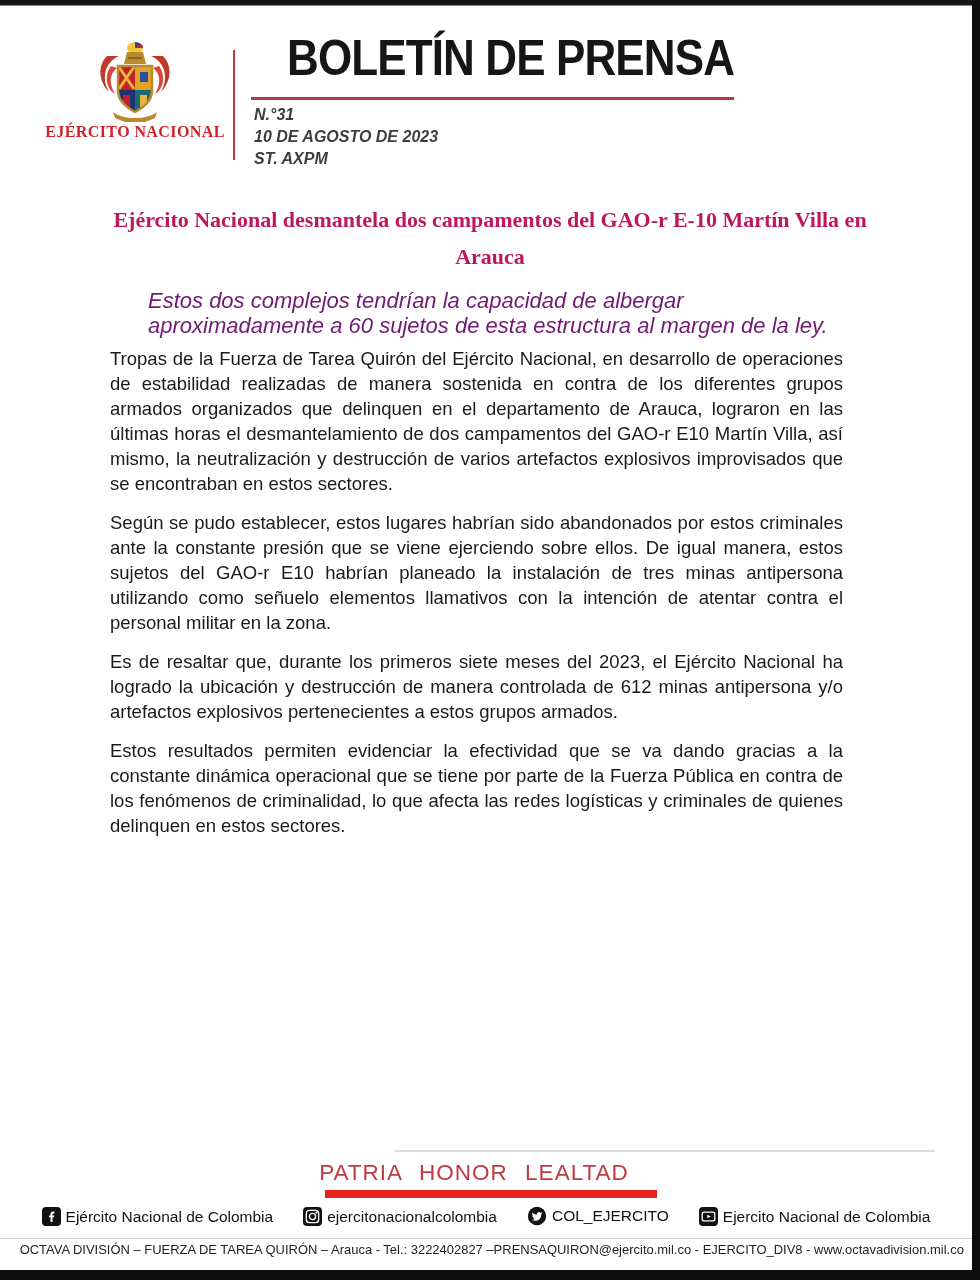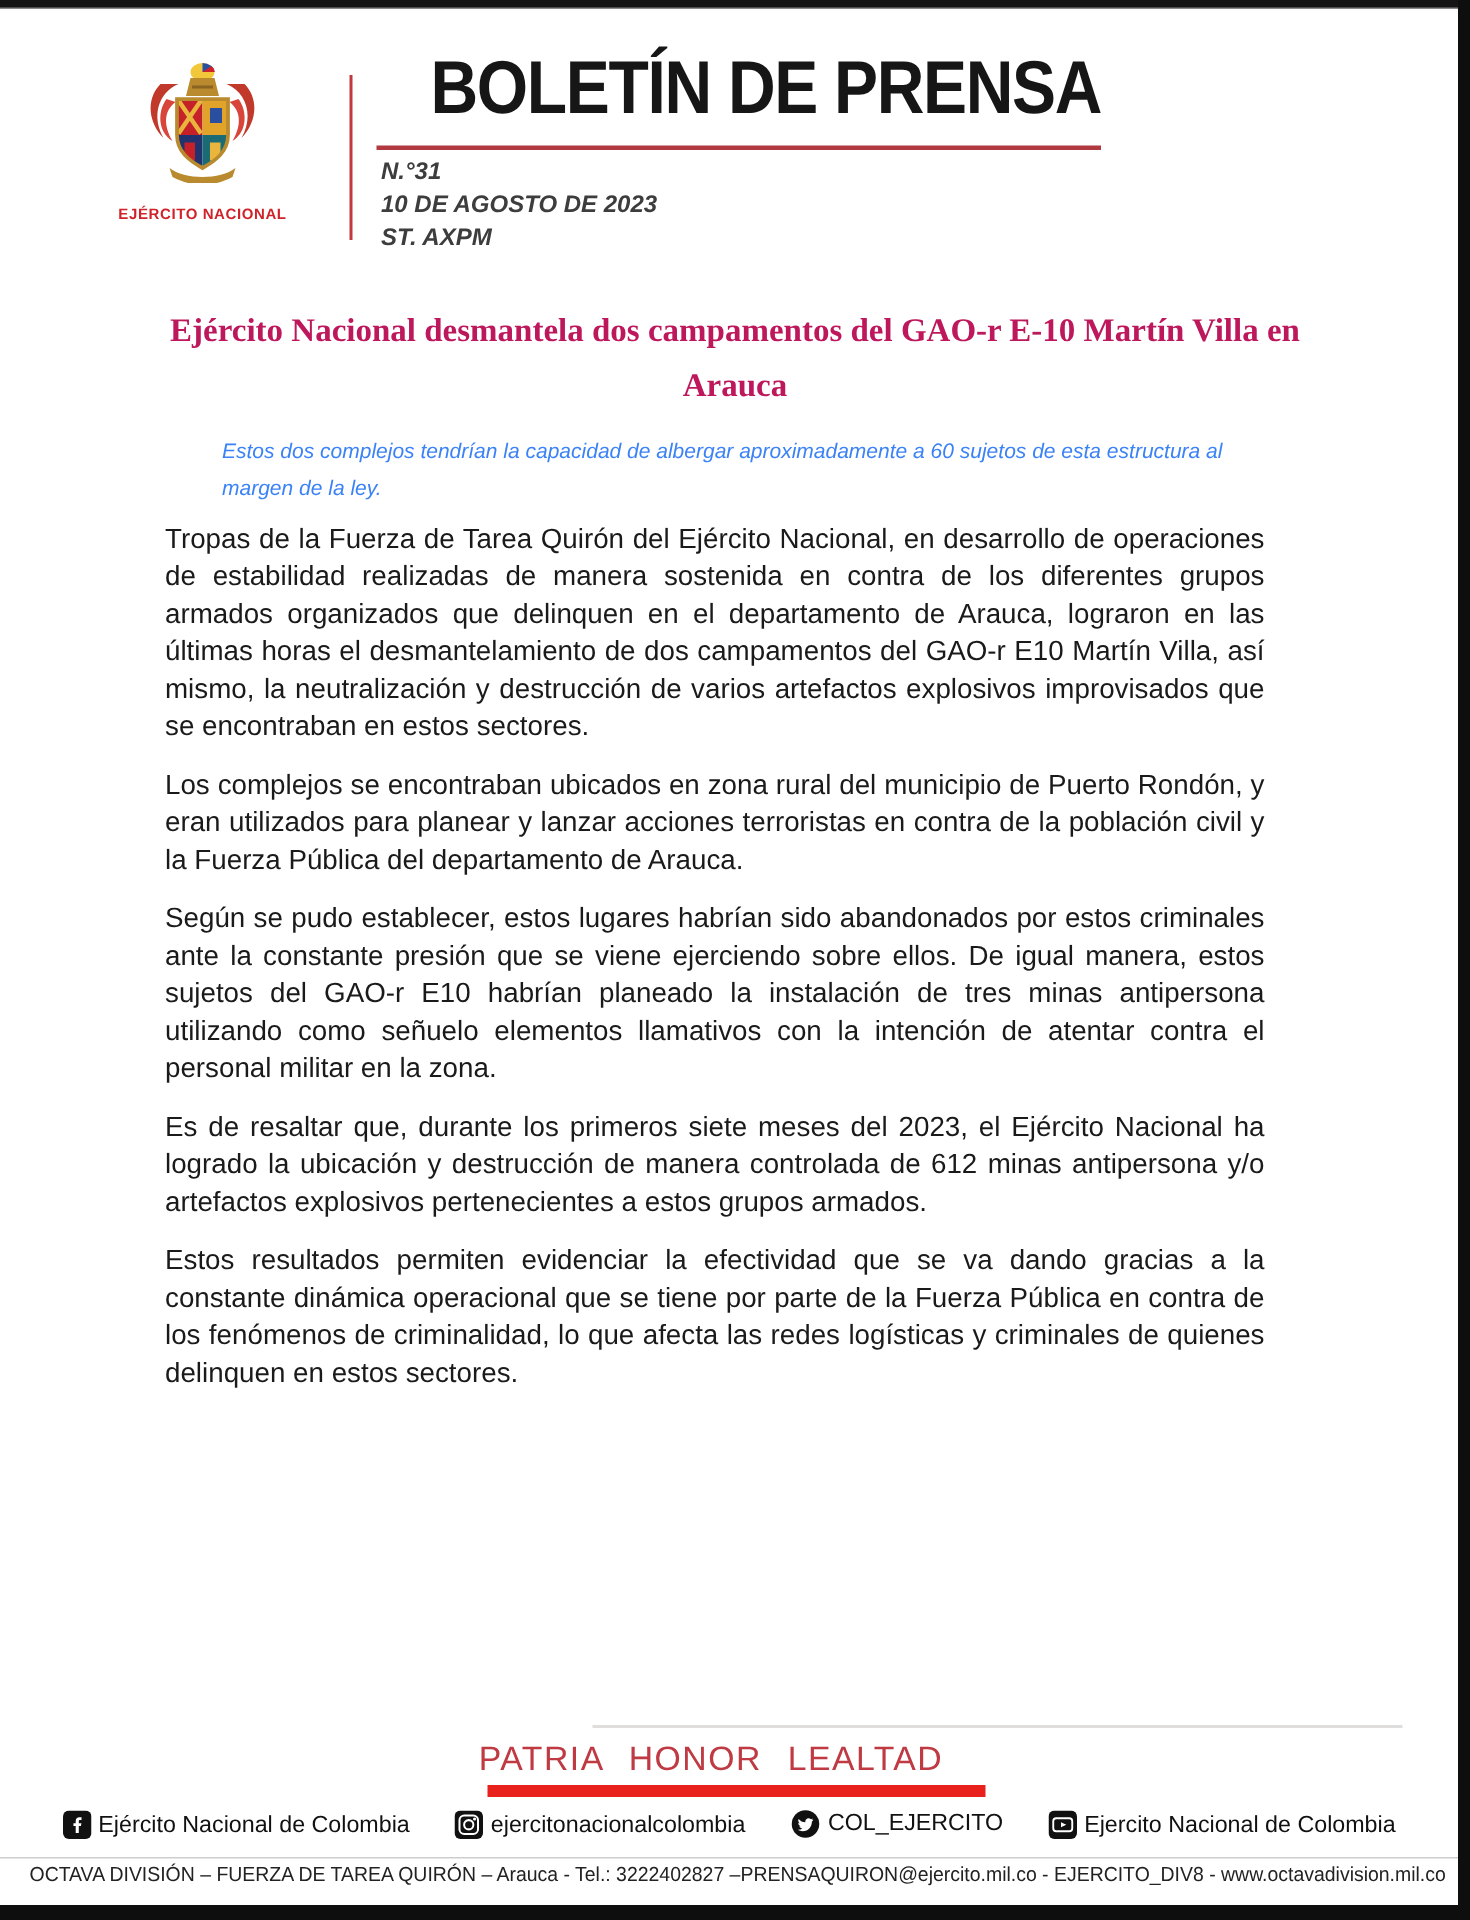--- a/index.html
+++ b/index.html
@@ -7,38 +7,38 @@
     width:980px;height:1280px;background:#ffffff;overflow:hidden;
     font-family:"Liberation Sans", sans-serif;color:#1a1a1a;position:relative;
   }
   .scan-edge-top{position:absolute;left:0;top:0;width:980px;height:5px;background:#151515;border-bottom:1px solid #8a8a8a;}
   .scan-edge-right{position:absolute;right:0;top:0;width:8px;height:1280px;background:#0e0e0e;}
   .scan-edge-bottom{position:absolute;left:0;top:1270px;width:980px;height:10px;background:#0e0e0e;}
 
   
   .logo-block{position:absolute;left:45px;top:40px;width:180px;text-align:center;}
   .logo-block svg{display:block;margin:0 auto;}
-  .logo-label{margin-top:16px;font-size:10px;font-weight:bold;color:#cf2329;letter-spacing:.4px;white-space:nowrap;}
+  .logo-label{margin-top:1px;font-size:16px;font-weight:bold;color:#cf2329;letter-spacing:.4px;white-space:nowrap;font-family:Liberation Serif, serif;}
   .red-vline{position:absolute;left:233px;top:50px;width:2px;height:110px;background:#c0393f;}
   .masthead{position:absolute;left:251px;top:26px;white-space:nowrap;margin-left:36px;}
   .masthead span{
     display:inline-block;font-size:50px;font-weight:bold;letter-spacing:-1px;color:#161616;
     transform:scaleX(.88);transform-origin:left top;line-height:1.28;
   }
   .masthead-underline{position:absolute;left:251px;top:97px;width:483px;height:3px;background:#b03a40;}
   .masthead-meta{position:absolute;left:254px;top:104px;font-size:16px;line-height:22px;font-weight:bold;font-style:italic;color:#3d3d3d;}
 
   
   .article-title{
     position:absolute;left:110px;top:186px;width:760px;text-align:center;
     font-family:"Liberation Serif", serif;font-weight:bold;font-size:22px;line-height:37px;color:#be185d;
   }
   .article-lead{
     position:absolute;left:148px;top:288px;width:699px;
-    font-style:italic;font-size:14px;line-height:25px;color:#3b82f6;
+    font-style:italic;font-size:22px;line-height:25px;color:#701a75;
   }
   .article-body{position:absolute;left:110px;top:346px;width:733px;font-size:18.5px;line-height:25px;}
   .article-body p{margin:0 0 14px 0;text-align:justify;}
 
   
   .pre-motto-line{position:absolute;left:395px;top:1150px;width:540px;height:2px;background:#e0dedd;}
   .motto{
     position:absolute;left:0;top:1160px;width:948px;text-align:center;
     font-size:22.5px;color:#bf3a42;letter-spacing:1px;word-spacing:10px;
   }
@@ -108,21 +108,20 @@
   <div>10 DE AGOSTO DE 2023</div>
   <div>ST. AXPM</div>
 </div>
 
 <h1 class="article-title">Ejército Nacional desmantela dos campamentos del GAO-r E-10 Martín Villa en Arauca</h1>
 
 <div class="article-lead">Estos dos complejos tendrían la capacidad de albergar aproximadamente a 60 sujetos de esta estructura al margen de la ley.</div>
 
 <div class="article-body">
   <p>Tropas de la Fuerza de Tarea Quirón del Ejército Nacional, en desarrollo de operaciones de estabilidad realizadas de manera sostenida en contra de los diferentes grupos armados organizados que delinquen en el departamento de Arauca, lograron en las últimas horas el desmantelamiento de dos campamentos del GAO-r E10 Martín Villa, así mismo, la neutralización y destrucción de varios artefactos explosivos improvisados que se encontraban en estos sectores.</p>
-  <p>Los complejos se encontraban ubicados en zona rural del municipio de Puerto Rondón, y eran utilizados para planear y lanzar acciones terroristas en contra de la población civil y la Fuerza Pública del departamento de Arauca.</p>
   <p>Según se pudo establecer, estos lugares habrían sido abandonados por estos criminales ante la constante presión que se viene ejerciendo sobre ellos. De igual manera, estos sujetos del GAO-r E10 habrían planeado la instalación de tres minas antipersona utilizando como señuelo elementos llamativos con la intención de atentar contra el personal militar en la zona.</p>
   <p>Es de resaltar que, durante los primeros siete meses del 2023, el Ejército Nacional ha logrado la ubicación y destrucción de manera controlada de 612 minas antipersona y/o artefactos explosivos pertenecientes a estos grupos armados.</p>
   <p>Estos resultados permiten evidenciar la efectividad que se va dando gracias a la constante dinámica operacional que se tiene por parte de la Fuerza Pública en contra de los fenómenos de criminalidad, lo que afecta las redes logísticas y criminales de quienes delinquen en estos sectores.</p>
 </div>
 
 <div class="pre-motto-line"></div>
 <div class="motto">PATRIA HONOR LEALTAD</div>
 <div class="motto-bar"></div>
 
 <div class="social-row">

